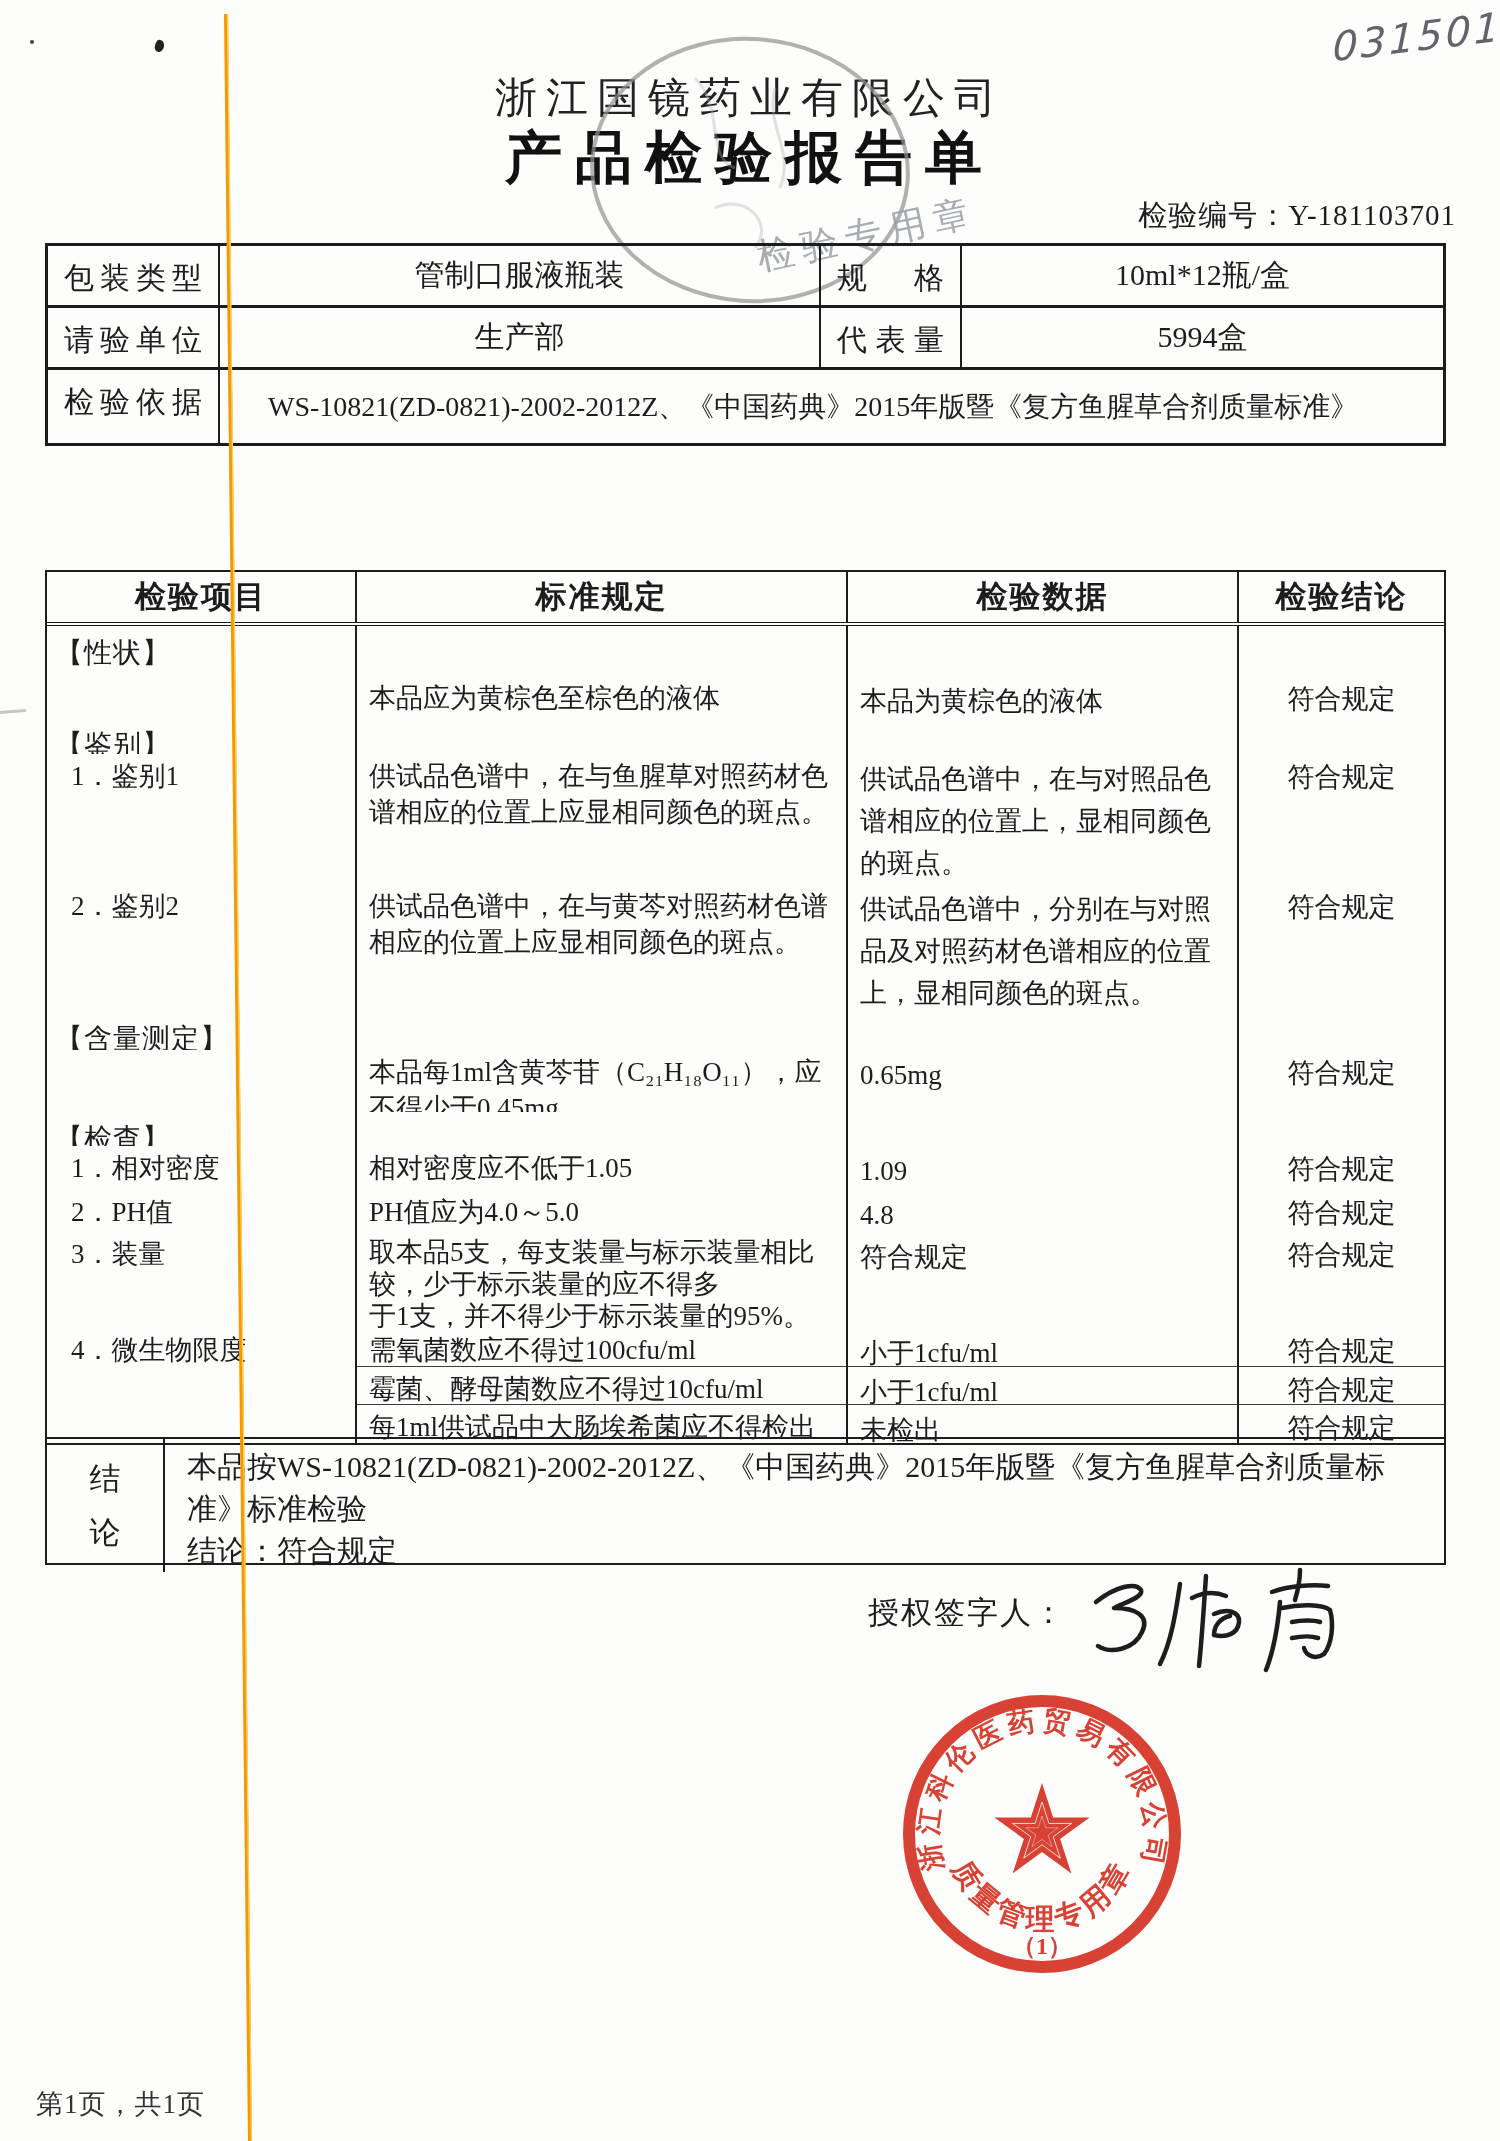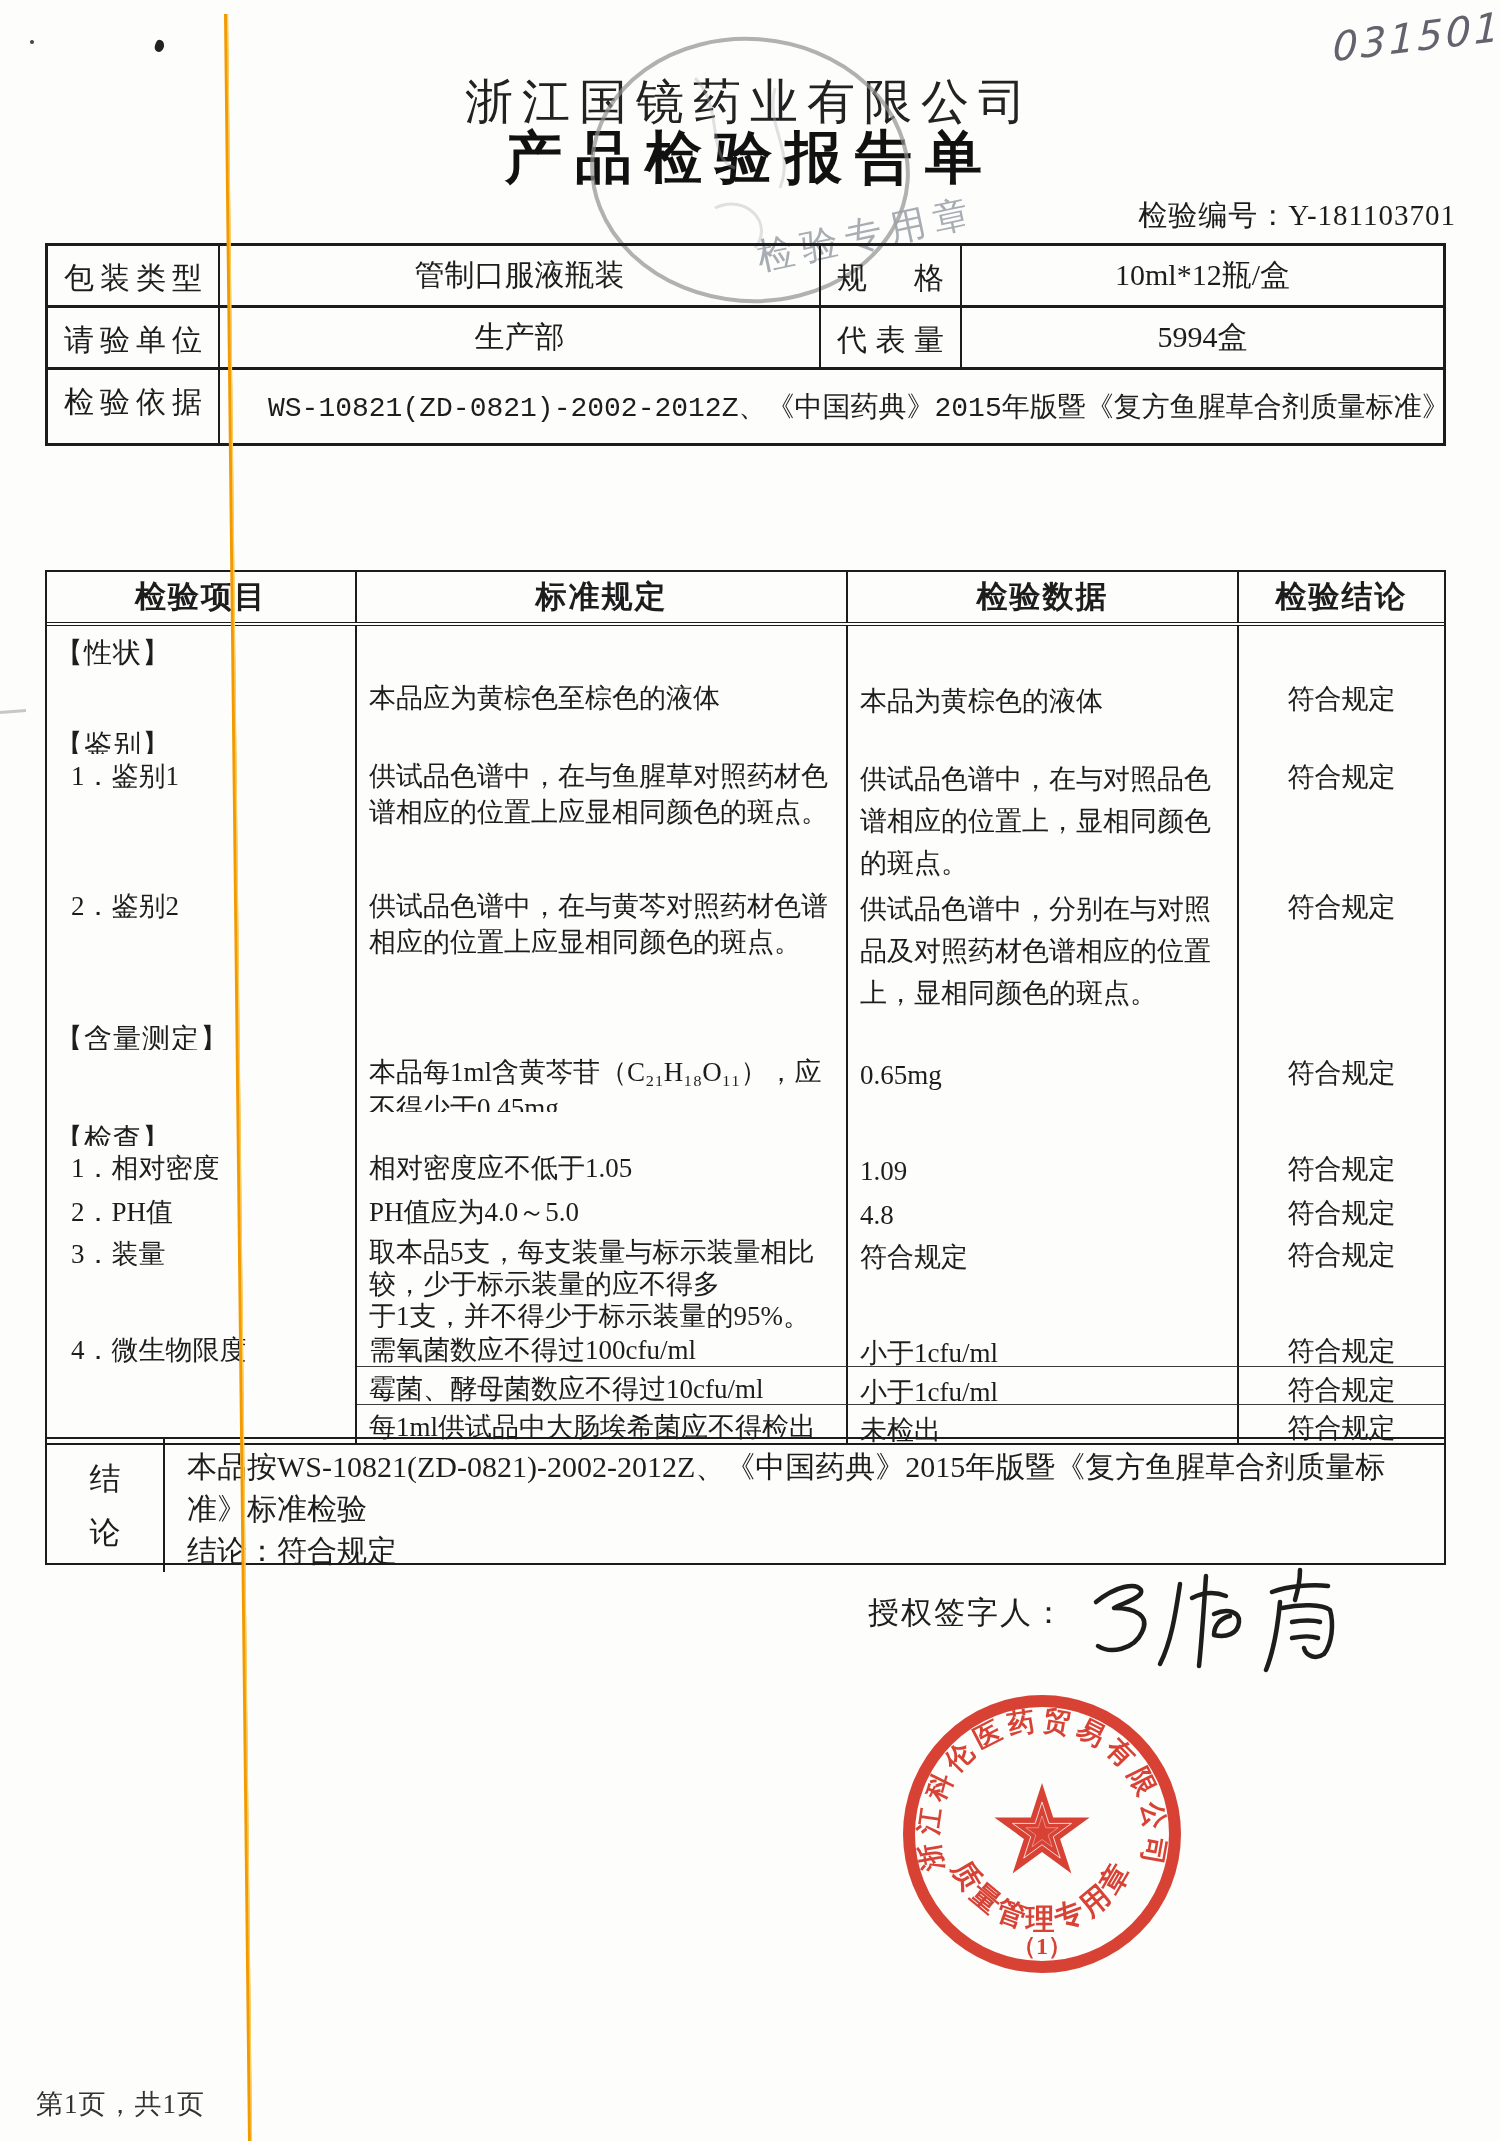--- a/index.html
+++ b/index.html
@@ -1,29 +1,29 @@
 <!DOCTYPE html>
 <html><head>
 <meta charset="utf-8">
 <style>
   html,body{margin:0;padding:0;background:#e8e8e8;}
   .page{position:relative;width:1500px;height:2141px;background:#fdfdfc;margin:0 auto;overflow:hidden;
         font-family:"Liberation Serif","DejaVu Serif",serif;color:#1d1d1d;}
   .abs{position:absolute;}
   
-  .company{left:0;right:0;top:70px;text-align:center;font-size:48px;letter-spacing:9px;color:#222;}
+  .company{left:0;right:0;top:70px;text-align:center;font-size:42px;letter-spacing:9px;color:#222;}
   .doc-title{left:0;right:0;top:120px;text-align:center;font-size:57px;font-weight:bold;letter-spacing:13px;color:#111;}
   .report-no{top:196px;right:44px;font-size:29px;letter-spacing:1px;}
   .hand-num{top:12px;left:1332px;font-size:40px;color:#63636e;transform:rotate(-7deg) skewX(-8deg);
             font-family:"DejaVu Sans",sans-serif;font-style:italic;letter-spacing:3px;}
   
   .info-table{left:45px;top:243px;width:1401px;border:3px solid #1c1c1c;box-sizing:border-box;font-size:30px;}
   .irow{display:grid;grid-template-columns:172px 601px 141px 1fr;border-bottom:3px solid #1c1c1c;}
   .irow:last-child{border-bottom:none;}
-  .irow.basis{grid-template-columns:172px 1fr;font-family:Liberation Mono, monospace;}
+  .irow.basis{grid-template-columns:172px 1fr;}
   .icell{display:flex;align-items:center;box-sizing:border-box;min-height:59px;padding:4px 10px;}
   .ilabel{border-right:2.5px solid #1c1c1c;display:block;text-align:justify;text-align-last:justify;
           padding:12px 16px 4px 16px;}
   .ival{justify-content:center;text-align:center;border-right:2.5px solid #1c1c1c;}
   .ival.last{border-right:none;}
   .basis .ival{justify-content:flex-start;padding-left:48px;font-size:28px;white-space:nowrap;min-height:73px;text-align:right;}
   
   .result-table{left:45px;top:570px;width:1401px;border:2.5px solid #1c1c1c;box-sizing:border-box;}
   .rhead{display:grid;grid-template-columns:310px 491px 391px 1fr;border-bottom:4px double #1c1c1c;height:50px;}
   .rhead .hc{display:flex;align-items:center;justify-content:center;font-size:31px;font-weight:600;

